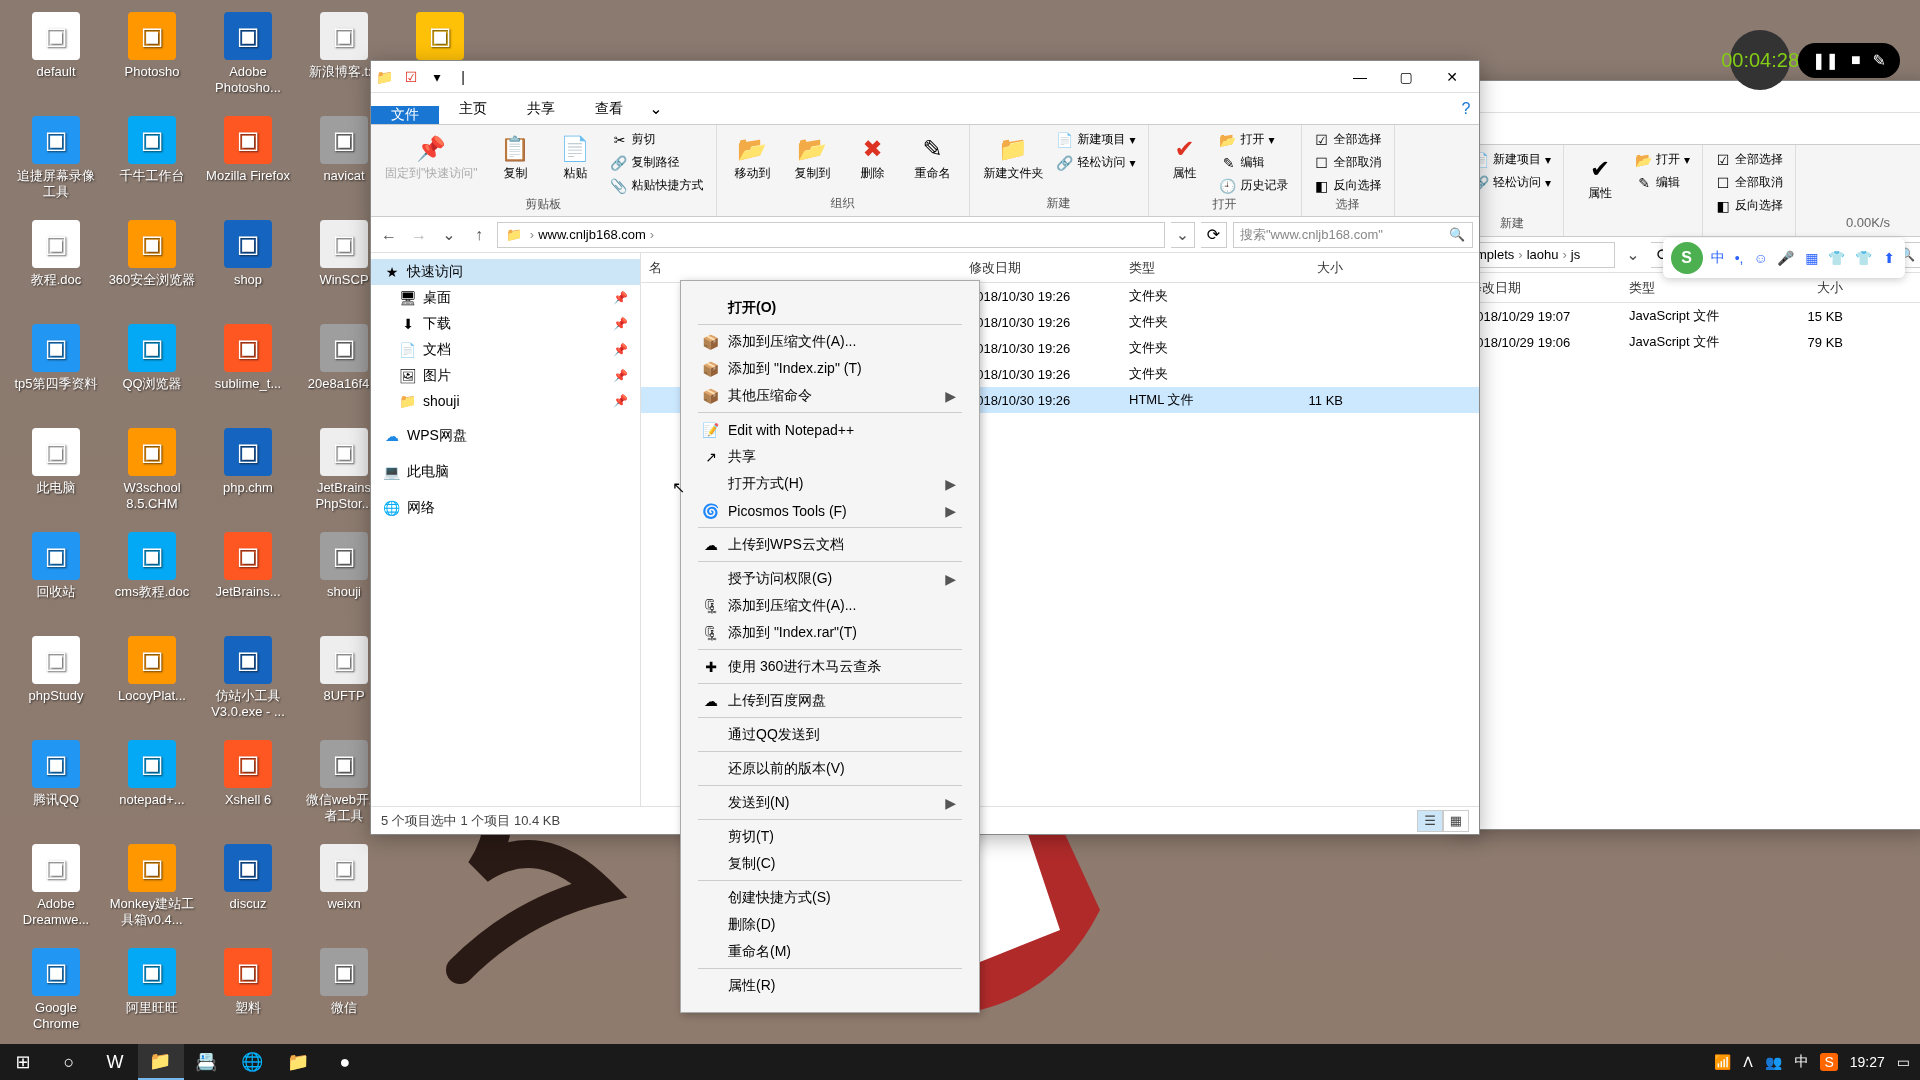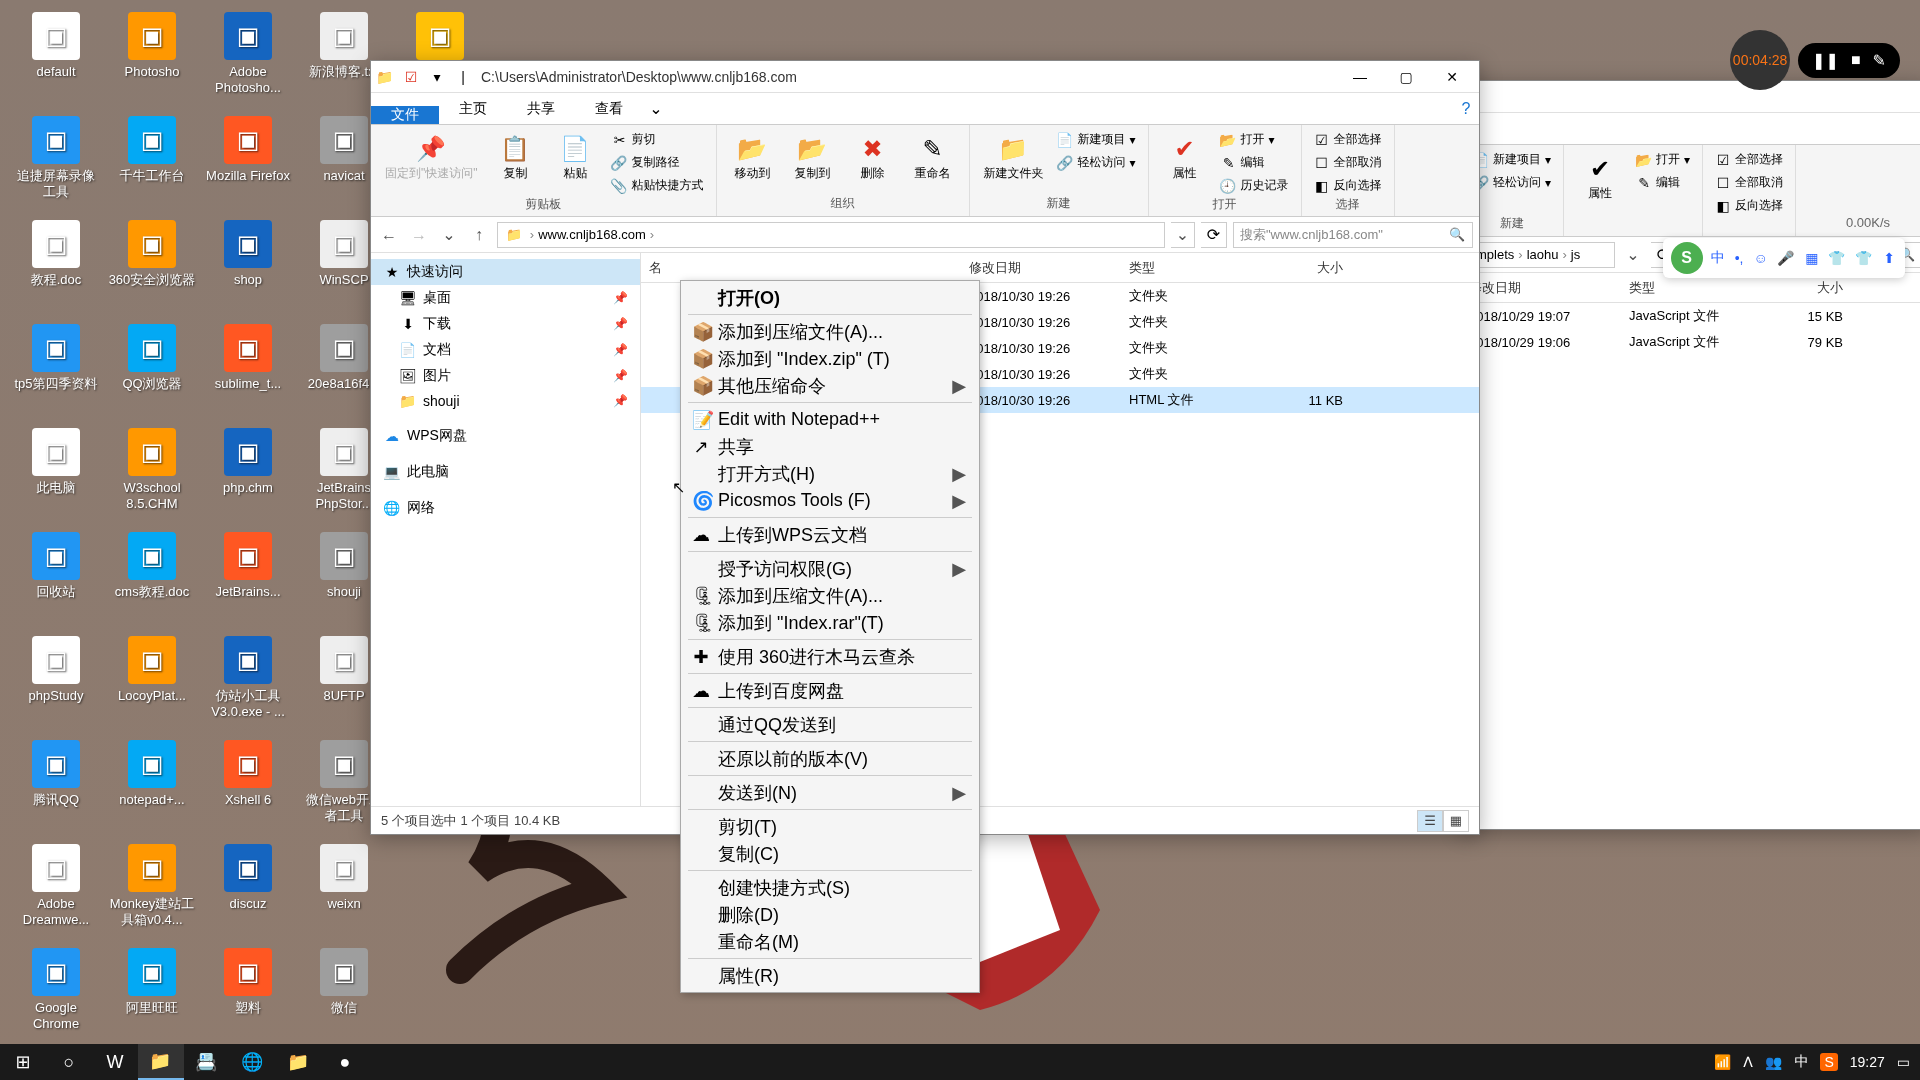--- a/index.html
+++ b/index.html
@@ -11,21 +11,21 @@
 .wallpaper-art svg { width: 100%; height: 100%; }
 
 
 .desktop-icons { position: absolute; top: 8px; left: 8px; display: grid; grid-template-columns: repeat(5, 96px); grid-auto-rows: 100px; gap: 4px 0; z-index: 1; }
 .d-icon { display: flex; flex-direction: column; align-items: center; justify-content: flex-start; text-align: center; color: #fff; font-size: 13px; text-shadow: 1px 1px 2px rgba(0,0,0,0.7); cursor: pointer; padding: 4px; }
 .d-icon .ico { width: 48px; height: 48px; background: #fff; border-radius: 4px; margin-bottom: 4px; display: flex; align-items: center; justify-content: center; font-size: 24px; }
 .d-icon span { word-break: break-word; line-height: 1.2; max-width: 90px; }
 
 
 .rec-overlay { position: absolute; top: 30px; right: 20px; z-index: 200; display: flex; align-items: center; gap: 8px; }
-.rec-badge { background: #333; color: #f97316; width: 60px; height: 60px; border-radius: 50%; display: flex; align-items: center; justify-content: center; font-size: 14px; }
+.rec-badge { background: #333; color: #84cc16; width: 60px; height: 60px; border-radius: 50%; display: flex; align-items: center; justify-content: center; font-size: 20px; }
 .rec-controls { background: #000; border-radius: 20px; padding: 8px 14px; display: flex; gap: 12px; color: #fff; font-size: 16px; }
 
 
 .ime-bar { position: absolute; top: 238px; right: 15px; z-index: 180; display: flex; align-items: center; gap: 6px; background: #fff; border-radius: 6px; padding: 4px 8px; box-shadow: 0 2px 8px rgba(0,0,0,0.2); }
 .ime-logo { width: 32px; height: 32px; background: #4caf50; border-radius: 50%; color: #fff; display: flex; align-items: center; justify-content: center; font-weight: bold; }
 .ime-item { font-size: 14px; color: #2962ff; padding: 2px; }
 .net-speed { position: absolute; top: 215px; right: 30px; font-size: 13px; color: #666; z-index: 180; }
 
 
 .window { position: absolute; background: #fff; border: 1px solid #888; box-shadow: 0 4px 20px rgba(0,0,0,0.3); display: flex; flex-direction: column; }
@@ -82,21 +82,21 @@
 .col-date { width: 160px; flex-shrink: 0; }
 .col-type { width: 140px; flex-shrink: 0; }
 .col-size { width: 90px; flex-shrink: 0; text-align: right; }
 
 .statusbar { height: 28px; border-top: 1px solid #e0e0e0; display: flex; align-items: center; padding: 0 10px; font-size: 13px; color: #444; }
 .statusbar .view-toggles { margin-left: auto; display: flex; }
 .vt-btn { width: 26px; height: 22px; border: 1px solid #ccc; display: flex; align-items: center; justify-content: center; cursor: pointer; }
 .vt-btn.active { background: #cde6f7; }
 
 
-.context-menu { position: absolute; left: 680px; top: 280px; width: 300px; background: #f5f5f5; border: 1px solid #aaa; box-shadow: 2px 2px 8px rgba(0,0,0,0.25); z-index: 100; padding: 3px; font-size: 18px; }
+.context-menu { position: absolute; left: 680px; top: 280px; width: 300px; background: #f5f5f5; border: 1px solid #aaa; box-shadow: 2px 2px 8px rgba(0,0,0,0.25); z-index: 100; padding: 13px; font-size: 14px; }
 .cm-item { display: flex; align-items: center; height: 27px; padding: 0 10px 0 34px; cursor: pointer; position: relative; }
 .cm-item.bold { font-weight: bold; }
 .cm-item .cm-ic { position: absolute; left: 8px; width: 18px; text-align: center; }
 .cm-item .arrow { margin-left: auto; color: #555; }
 .cm-sep { height: 1px; background: #ccc; margin: 3px 4px; }
 
 
 .cursor { position: absolute; left: 672px; top: 478px; z-index: 150; font-size: 16px; color: #000; pointer-events: none; }
 
 
@@ -402,21 +402,20 @@
 </div>
 
 <div class="window win1">
   <div class="titlebar">
     <div class="tb-icons">
       <div class="tb-ic">📁</div>
       <div class="tb-ic" style="color:#d32;">☑</div>
       <div class="tb-ic">▾</div>
       <div class="tb-ic">|</div>
     </div>
-    <div class="path">C:\Users\Administrator\Desktop\www.cnljb168.com</div>
     <div class="win-controls">
       <div class="win-btn">—</div>
       <div class="win-btn">▢</div>
       <div class="win-btn close">✕</div>
     </div>
   </div>
   <div class="tabs-row">
     <div class="tab active">文件</div>
     <div class="tab">主页</div>
     <div class="tab">共享</div>

